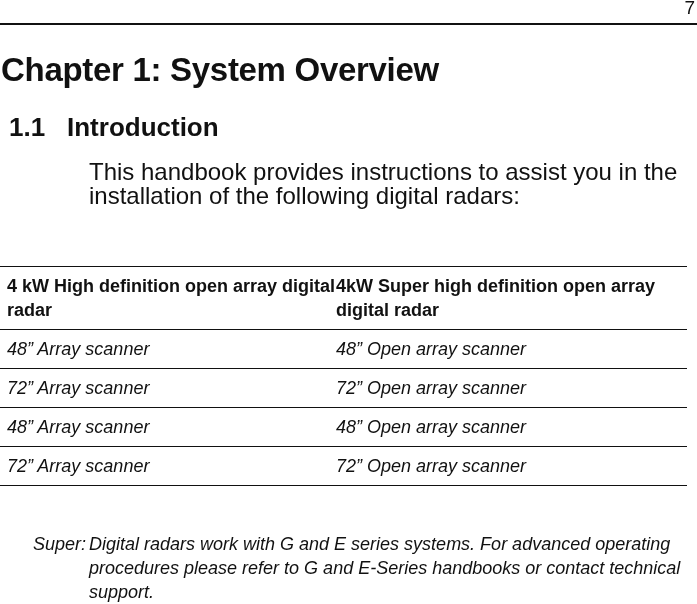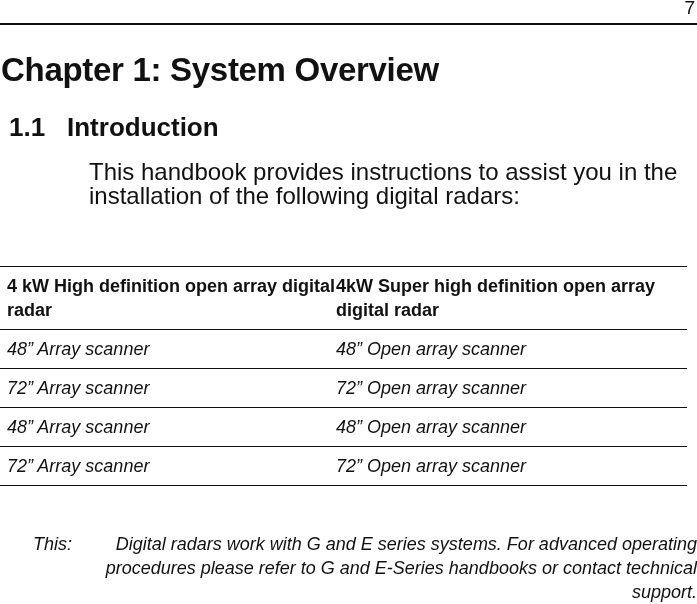--- a/index.html
+++ b/index.html
@@ -40,21 +40,21 @@
     .radar-table td.c2 { padding-left: 0; }
     .radar-table tr.head td { font-weight: bold; height: 62px; }
     .radar-table tr.item td { height: 38px; font-style: italic; }
     .col1 { width: 329px; }
     .note {
       position: absolute; left: 33px; top: 532px; width: 664px;
       font-size: 18px; line-height: 24px; font-style: italic;
       display: flex;
     }
     .note-label { width: 56px; flex: none; }
-    .note-text { flex: 1; text-align: right; }
+    .note-text { flex: 1; }
   </style>
 </head>
 <body>
 
 <div class="page-number">7</div>
 <div class="header-rule"></div>
 
 <h1 class="chapter-title">Chapter 1: System Overview</h1>
 
 <h2 class="section-title">
@@ -82,15 +82,15 @@
       <td class="c2">48” Open array scanner</td>
     </tr>
     <tr class="item">
       <td class="col1">72” Array scanner</td>
       <td class="c2">72” Open array scanner</td>
     </tr>
   </tbody>
 </table>
 
 <div class="note">
-  <span class="note-label">This:</span>
+  <span class="note-label">Super:</span>
   <span class="note-text">Digital radars work with G and E series systems. For advanced operating procedures please refer to G and E-Series handbooks or contact technical support.</span>
 </div>
 
 </body></html>

